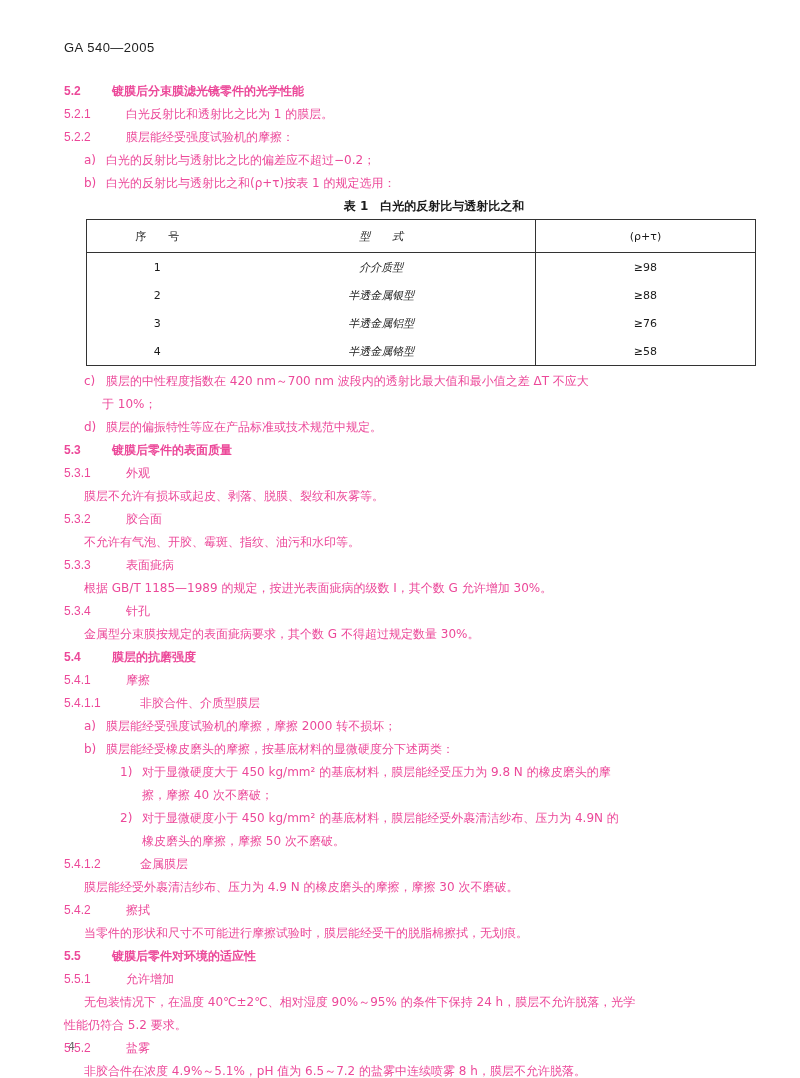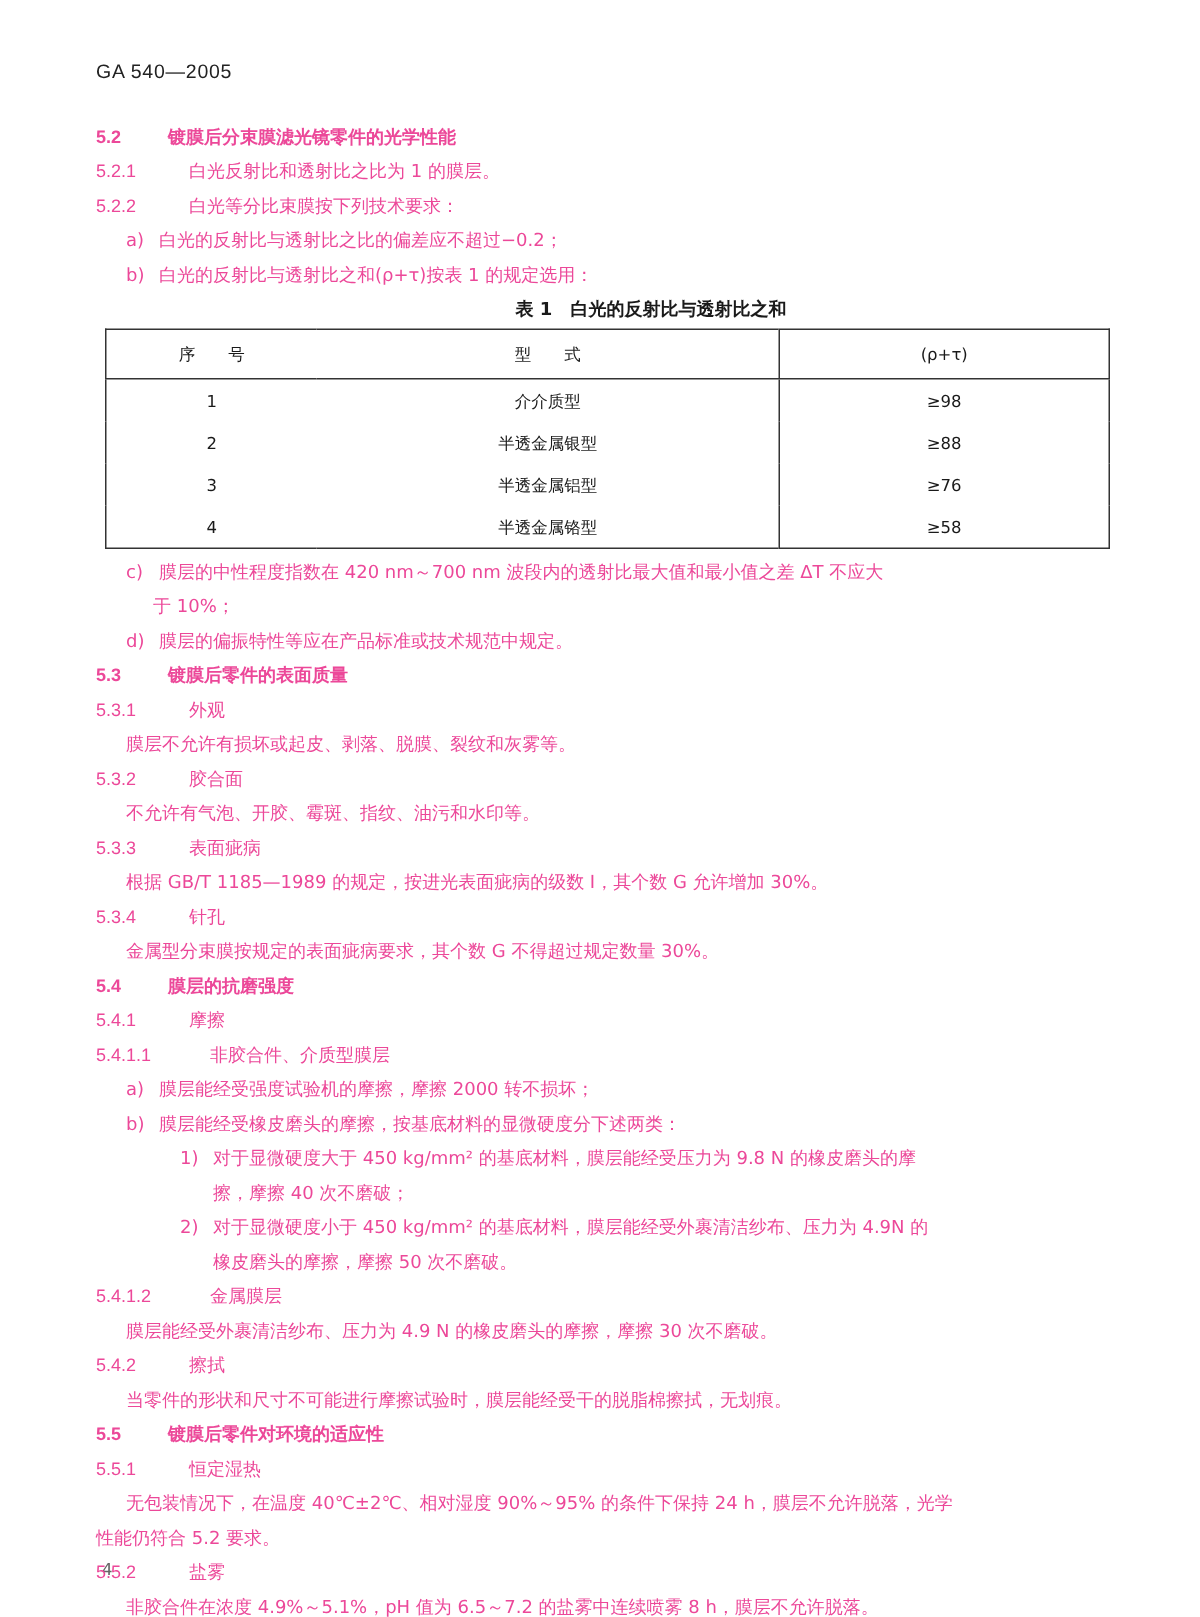--- a/index.html
+++ b/index.html
@@ -19,40 +19,40 @@
   .num { display: inline-block; min-width: 48px; font-family: "Liberation Sans", sans-serif; }
   .num-wide { min-width: 62px; }
   .ind1 { padding-left: 20px; }
   .ind2 { padding-left: 38px; }
   .ind3 { padding-left: 56px; }
   .ind4 { padding-left: 78px; }
   .lbl { display: inline-block; min-width: 22px; }
   .lbl2 { display: inline-block; min-width: 22px; }
   .caption { text-align: center; font-weight: bold; font-size: 12px; line-height: 22px; height: 22px; padding-left: 60px; }
   table.t1 {
-    border-collapse: collapse; width: 670px; margin-left: 6px; margin-top: 2px; margin-bottom: 4px;
+    border-collapse: collapse; width: 670px; margin-left: 22px; margin-top: 2px; margin-bottom: 4px;
     font-size: 11px; border: 1.5px solid #333;
   }
   table.t1 th { font-weight: normal; height: 30px; border-bottom: 1.5px solid #333; }
   table.t1 td { height: 26px; text-align: center; }
   table.t1 .c1 { width: 140px; }
-  table.t1 .c2 { width: 310px; }
+  table.t1 .c2 { width: 310px; font-style: italic; }
   table.t1 .c3 { border-left: 1.5px solid #333; width: 220px; }
   .page-num { position: absolute; left: 68px; top: 1040px; font-size: 11px; color: #666; }
 </style>
 </head>
 <body>
 
 <div class="page">
   <div class="doc-id">GA 540—2005</div>
 
   <div class="content">
     <div class="line h"><span class="num">5.2</span><span>镀膜后分束膜滤光镜零件的光学性能</span></div>
     <div class="line"><span class="num num-wide">5.2.1</span><span>白光反射比和透射比之比为 1 的膜层。</span></div>
-    <div class="line"><span class="num num-wide">5.2.2</span><span>白光等分比束膜按下列技术要求：</span></div>
+    <div class="line"><span class="num num-wide">5.2.2</span><span>膜层能经受强度试验机的摩擦：</span></div>
     <div class="line ind1"><span class="lbl">a)</span><span>白光的反射比与透射比之比的偏差应不超过−0.2；</span></div>
     <div class="line ind1"><span class="lbl">b)</span><span>白光的反射比与透射比之和(ρ+τ)按表 1 的规定选用：</span></div>
 
     <div class="caption">表 1　白光的反射比与透射比之和</div>
     <table class="t1">
       <thead>
         <tr>
           <th class="c1">序　　号</th>
           <th class="c2">型　　式</th>
           <th class="c3">(ρ+τ)</th>
@@ -104,21 +104,21 @@
     <div class="line ind3"><span class="lbl2">1)</span><span>对于显微硬度大于 450 kg/mm² 的基底材料，膜层能经受压力为 9.8 N 的橡皮磨头的摩</span></div>
     <div class="line ind4">擦，摩擦 40 次不磨破；</div>
     <div class="line ind3"><span class="lbl2">2)</span><span>对于显微硬度小于 450 kg/mm² 的基底材料，膜层能经受外裹清洁纱布、压力为 4.9N 的</span></div>
     <div class="line ind4">橡皮磨头的摩擦，摩擦 50 次不磨破。</div>
     <div class="line"><span class="num" style="min-width:76px">5.4.1.2</span><span>金属膜层</span></div>
     <div class="line ind1">膜层能经受外裹清洁纱布、压力为 4.9 N 的橡皮磨头的摩擦，摩擦 30 次不磨破。</div>
     <div class="line"><span class="num num-wide">5.4.2</span><span>擦拭</span></div>
     <div class="line ind1">当零件的形状和尺寸不可能进行摩擦试验时，膜层能经受干的脱脂棉擦拭，无划痕。</div>
 
     <div class="line h"><span class="num">5.5</span><span>镀膜后零件对环境的适应性</span></div>
-    <div class="line"><span class="num num-wide">5.5.1</span><span>恒定湿热</span></div>
+    <div class="line"><span class="num num-wide">5.5.1</span><span>允许增加</span></div>
     <div class="line ind1">无包装情况下，在温度 40℃±2℃、相对湿度 90%～95% 的条件下保持 24 h，膜层不允许脱落，光学</div>
     <div class="line">性能仍符合 5.2 要求。</div>
     <div class="line"><span class="num num-wide">5.5.2</span><span>盐雾</span></div>
     <div class="line ind1">非胶合件在浓度 4.9%～5.1%，pH 值为 6.5～7.2 的盐雾中连续喷雾 8 h，膜层不允许脱落。</div>
   </div>
 
   <div class="page-num">4</div>
 </div>
 
 </body></html>

